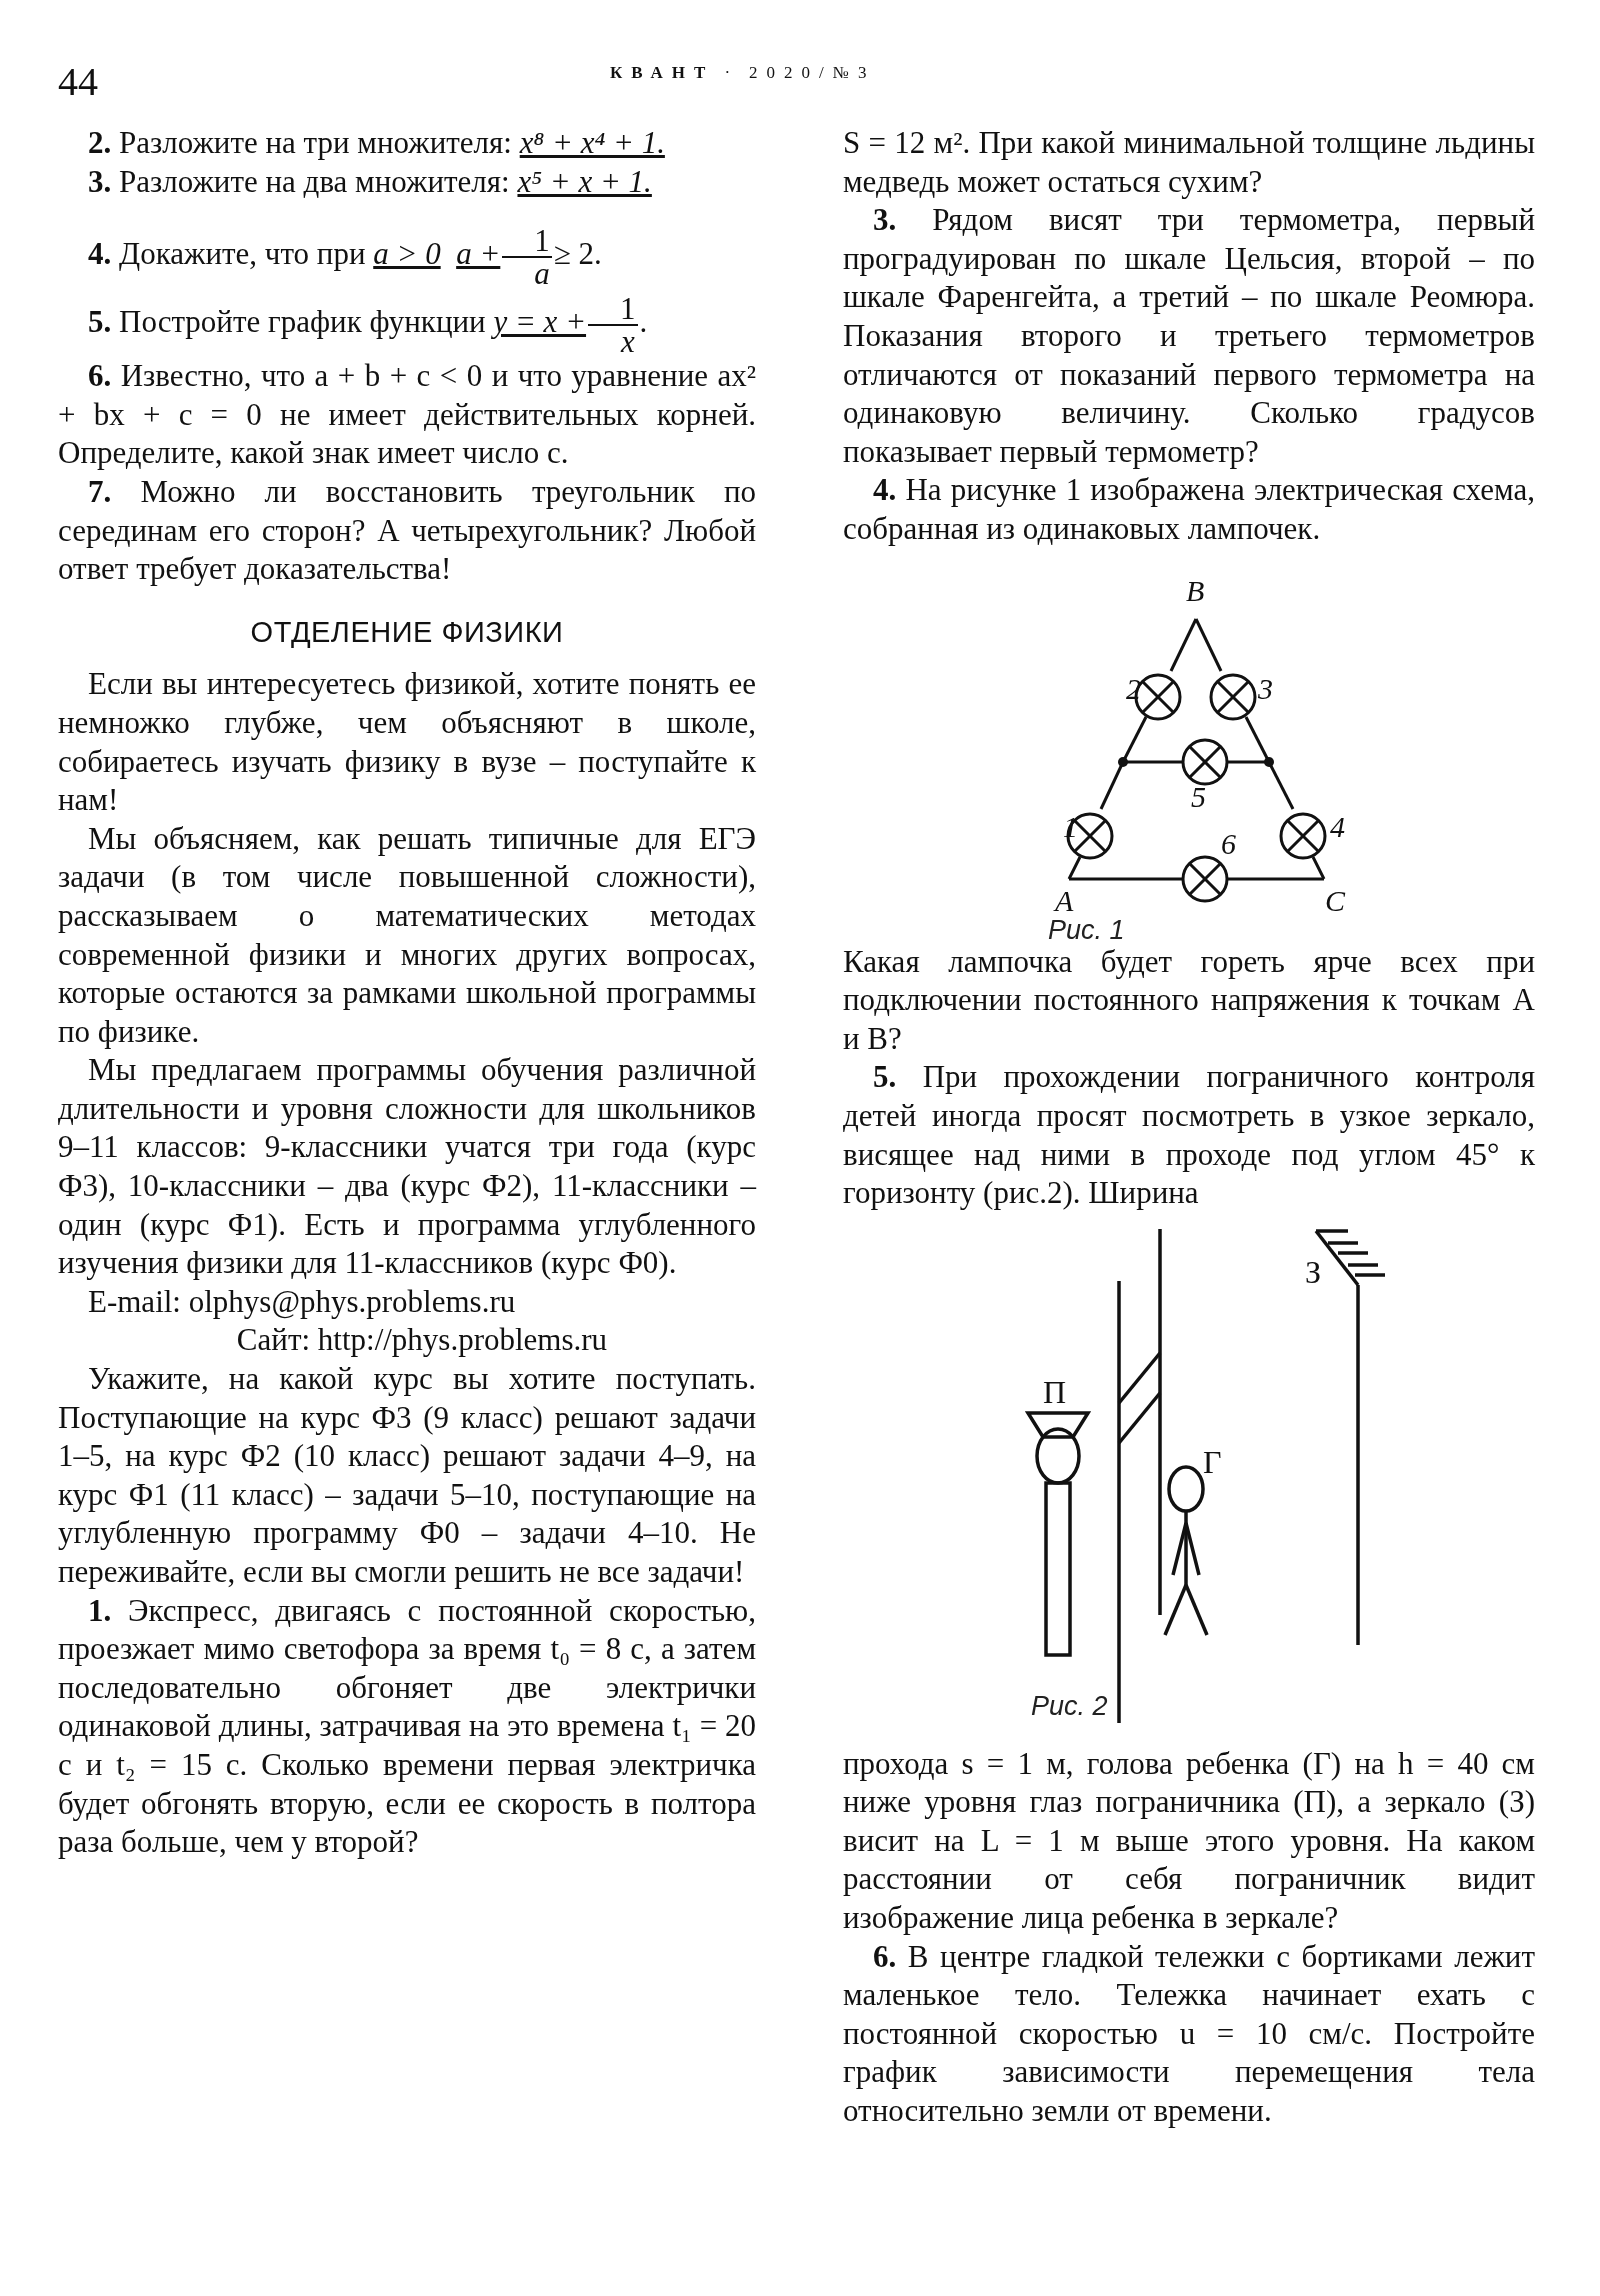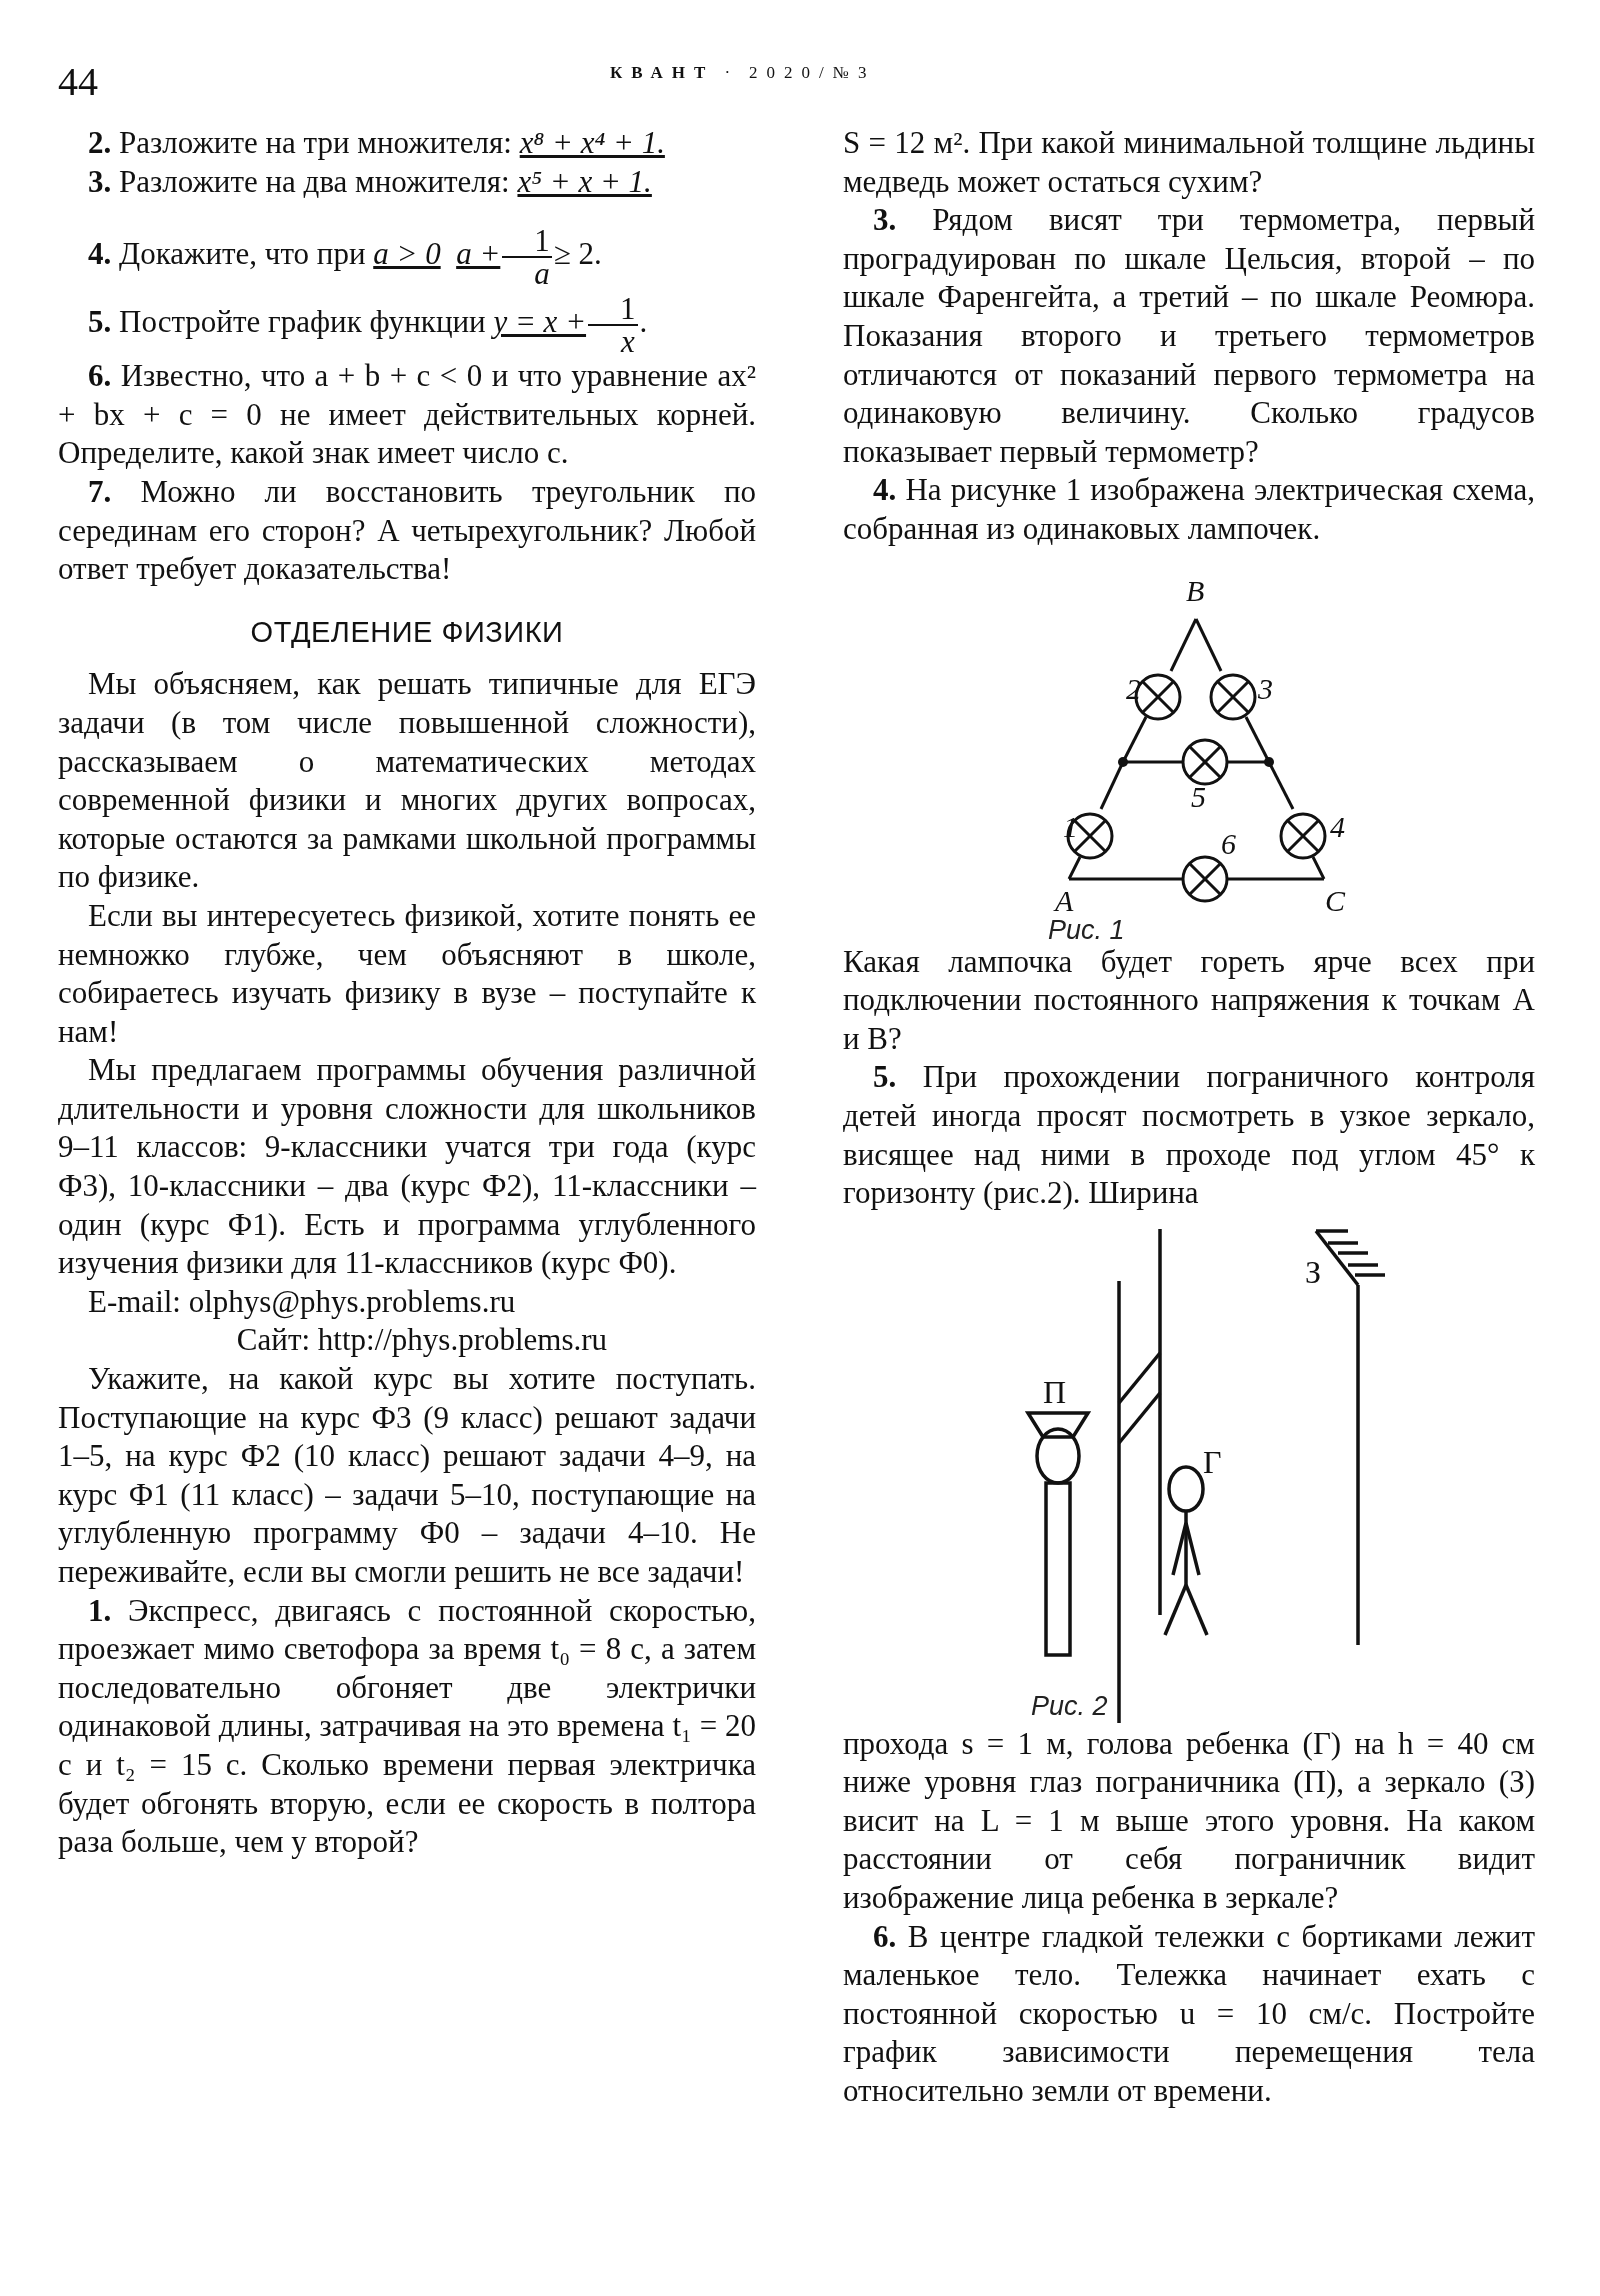--- a/index.html
+++ b/index.html
@@ -53,22 +53,22 @@
     <span class="num">6.</span>
     <span>Известно, что a + b + c &lt; 0 и что уравнение ax² + bx + c = 0 не имеет действительных корней. Определите, какой знак имеет число c.</span>
   </p>
   <p class="ind">
     <span class="num">7.</span>
     <span>Можно ли восстановить треугольник по серединам его сторон? А четырехугольник? Любой ответ требует доказательства!</span>
   </p>
 
   <p class="section-title">ОТДЕЛЕНИЕ ФИЗИКИ</p>
 
+  <p class="ind">Если вы интересуетесь физикой, хотите понять ее немножко глубже, чем объясняют в школе, собираетесь изучать физику в вузе – поступайте к нам!</p>
   <p class="ind">Мы объясняем, как решать типичные для ЕГЭ задачи (в том числе повышенной сложности), рассказываем о математических методах современной физики и многих других вопросах, которые остаются за рамками школьной программы по физике.</p>
-  <p class="ind">Если вы интересуетесь физикой, хотите понять ее немножко глубже, чем объясняют в школе, собираетесь изучать физику в вузе – поступайте к нам!</p>
   <p class="ind">Мы предлагаем программы обучения различной длительности и уровня сложности для школьников 9–11 классов: 9-классники учатся три года (курс Ф3), 10-классники – два (курс Ф2), 11-классники – один (курс Ф1). Есть и программа углубленного изучения физики для 11-классников (курс Ф0).</p>
   <p class="ind" style="text-align:left;">
     <span>E-mail: </span><span>olphys@phys.problems.ru</span>
   </p>
   <p class="ind" style="text-align:center;">
     <span>Сайт: </span><span>http://phys.problems.ru</span>
   </p>
 
   <p class="ind">Укажите, на какой курс вы хотите поступать. Поступающие на курс Ф3 (9 класс) решают задачи 1–5, на курс Ф2 (10 класс) решают задачи 4–9, на курс Ф1 (11 класс) – задачи 5–10, поступающие на углубленную программу Ф0 – задачи 4–10. Не переживайте, если вы смогли решить не все задачи!</p>
   <p class="ind">
@@ -182,18 +182,18 @@
       </g>
       <g font-family="Liberation Serif, serif" font-size="32" fill="#111">
         <text x="200" y="190">П</text>
         <text x="360" y="260">Г</text>
         <text x="462" y="70">З</text>
       </g>
       <text x="188" y="502" font-family="Liberation Sans, sans-serif" font-style="italic" font-size="27" fill="#222">Рис. 2</text>
     </svg>
   </div>
 
-  <p style="margin-top:0;">прохода s = 1 м, голова ребенка (Г) на h = 40 см ниже уровня глаз пограничника (П), а зеркало (З) висит на L = 1 м выше этого уровня. На каком расстоянии от себя пограничник видит изображение лица ребенка в зеркале?</p>
+  <p style="margin-top:20px;">прохода s = 1 м, голова ребенка (Г) на h = 40 см ниже уровня глаз пограничника (П), а зеркало (З) висит на L = 1 м выше этого уровня. На каком расстоянии от себя пограничник видит изображение лица ребенка в зеркале?</p>
   <p class="ind">
     <span class="num">6.</span>
     <span>В центре гладкой тележки с бортиками лежит маленькое тело. Тележка начинает ехать с постоянной скоростью u = 10 см/с. Постройте график зависимости перемещения тела относительно земли от времени.</span>
   </p>
 </div>
 
 </body></html>

